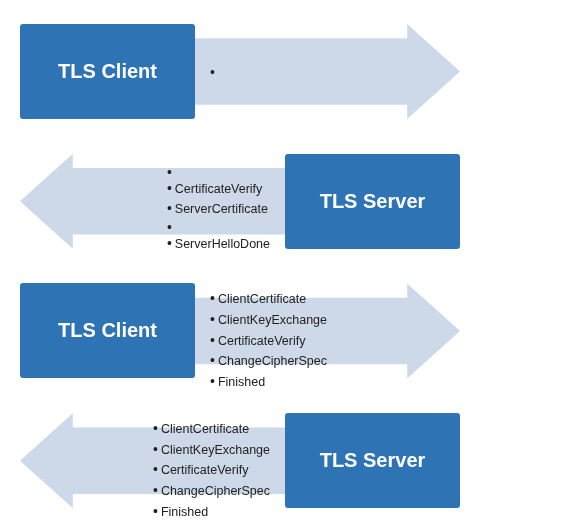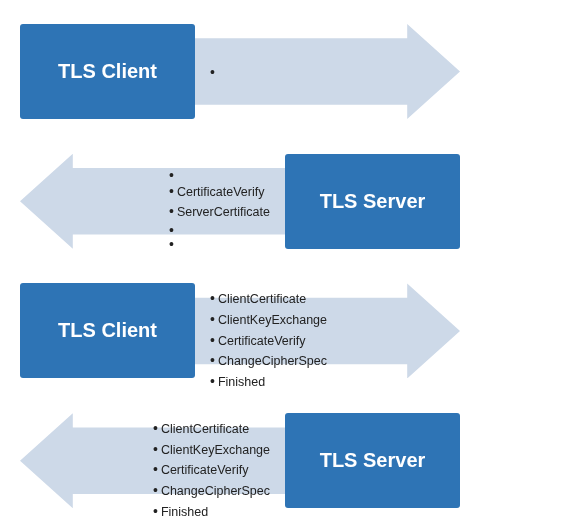--- a/index.html
+++ b/index.html
@@ -57,20 +57,21 @@
           </li>
           <li style="display: flex; align-items: baseline; gap: 3px;">
             <span style="font-size:14px; line-height:1;">•</span>
             <span>ServerCertificate</span>
           </li>
           <li style="display: flex; align-items: baseline; gap: 3px;">
             <span style="font-size:14px; line-height:1;">•</span>
           </li>
           <li style="display: flex; align-items: baseline; gap: 3px;">
             <span style="font-size:14px; line-height:1;">•</span>
+            <span>ServerHelloDone</span>
           </li>
         </ul>
       </div>
     </div>
     <div style="position: relative; width: 100%; height: 110px;">
       <div style="width: 100%; height: 95px; background: rgb(205, 217, 232); clip-path: polygon(0% 15%, 88% 15%, 88% 0%, 100% 50%, 88% 100%, 88% 85%, 0% 85%); position: absolute; left: 0px; top: 8px;"></div>
       <div style="position: absolute; background: rgb(46, 116, 181); color: rgb(255, 255, 255); font-size: 20px; font-weight: bold; display: flex; align-items: center; justify-content: center; height: 95px; width: 175px; z-index: 2; border-radius: 3px; top: 8px; left: 0px;">
         <span>TLS Client</span>
       </div>
       <div style="position: absolute; z-index: 3; font-size: 12.5px; color: rgb(34, 34, 34); line-height: 1.65; top: 50%; transform: translateY(-40%); left: 190px;">

